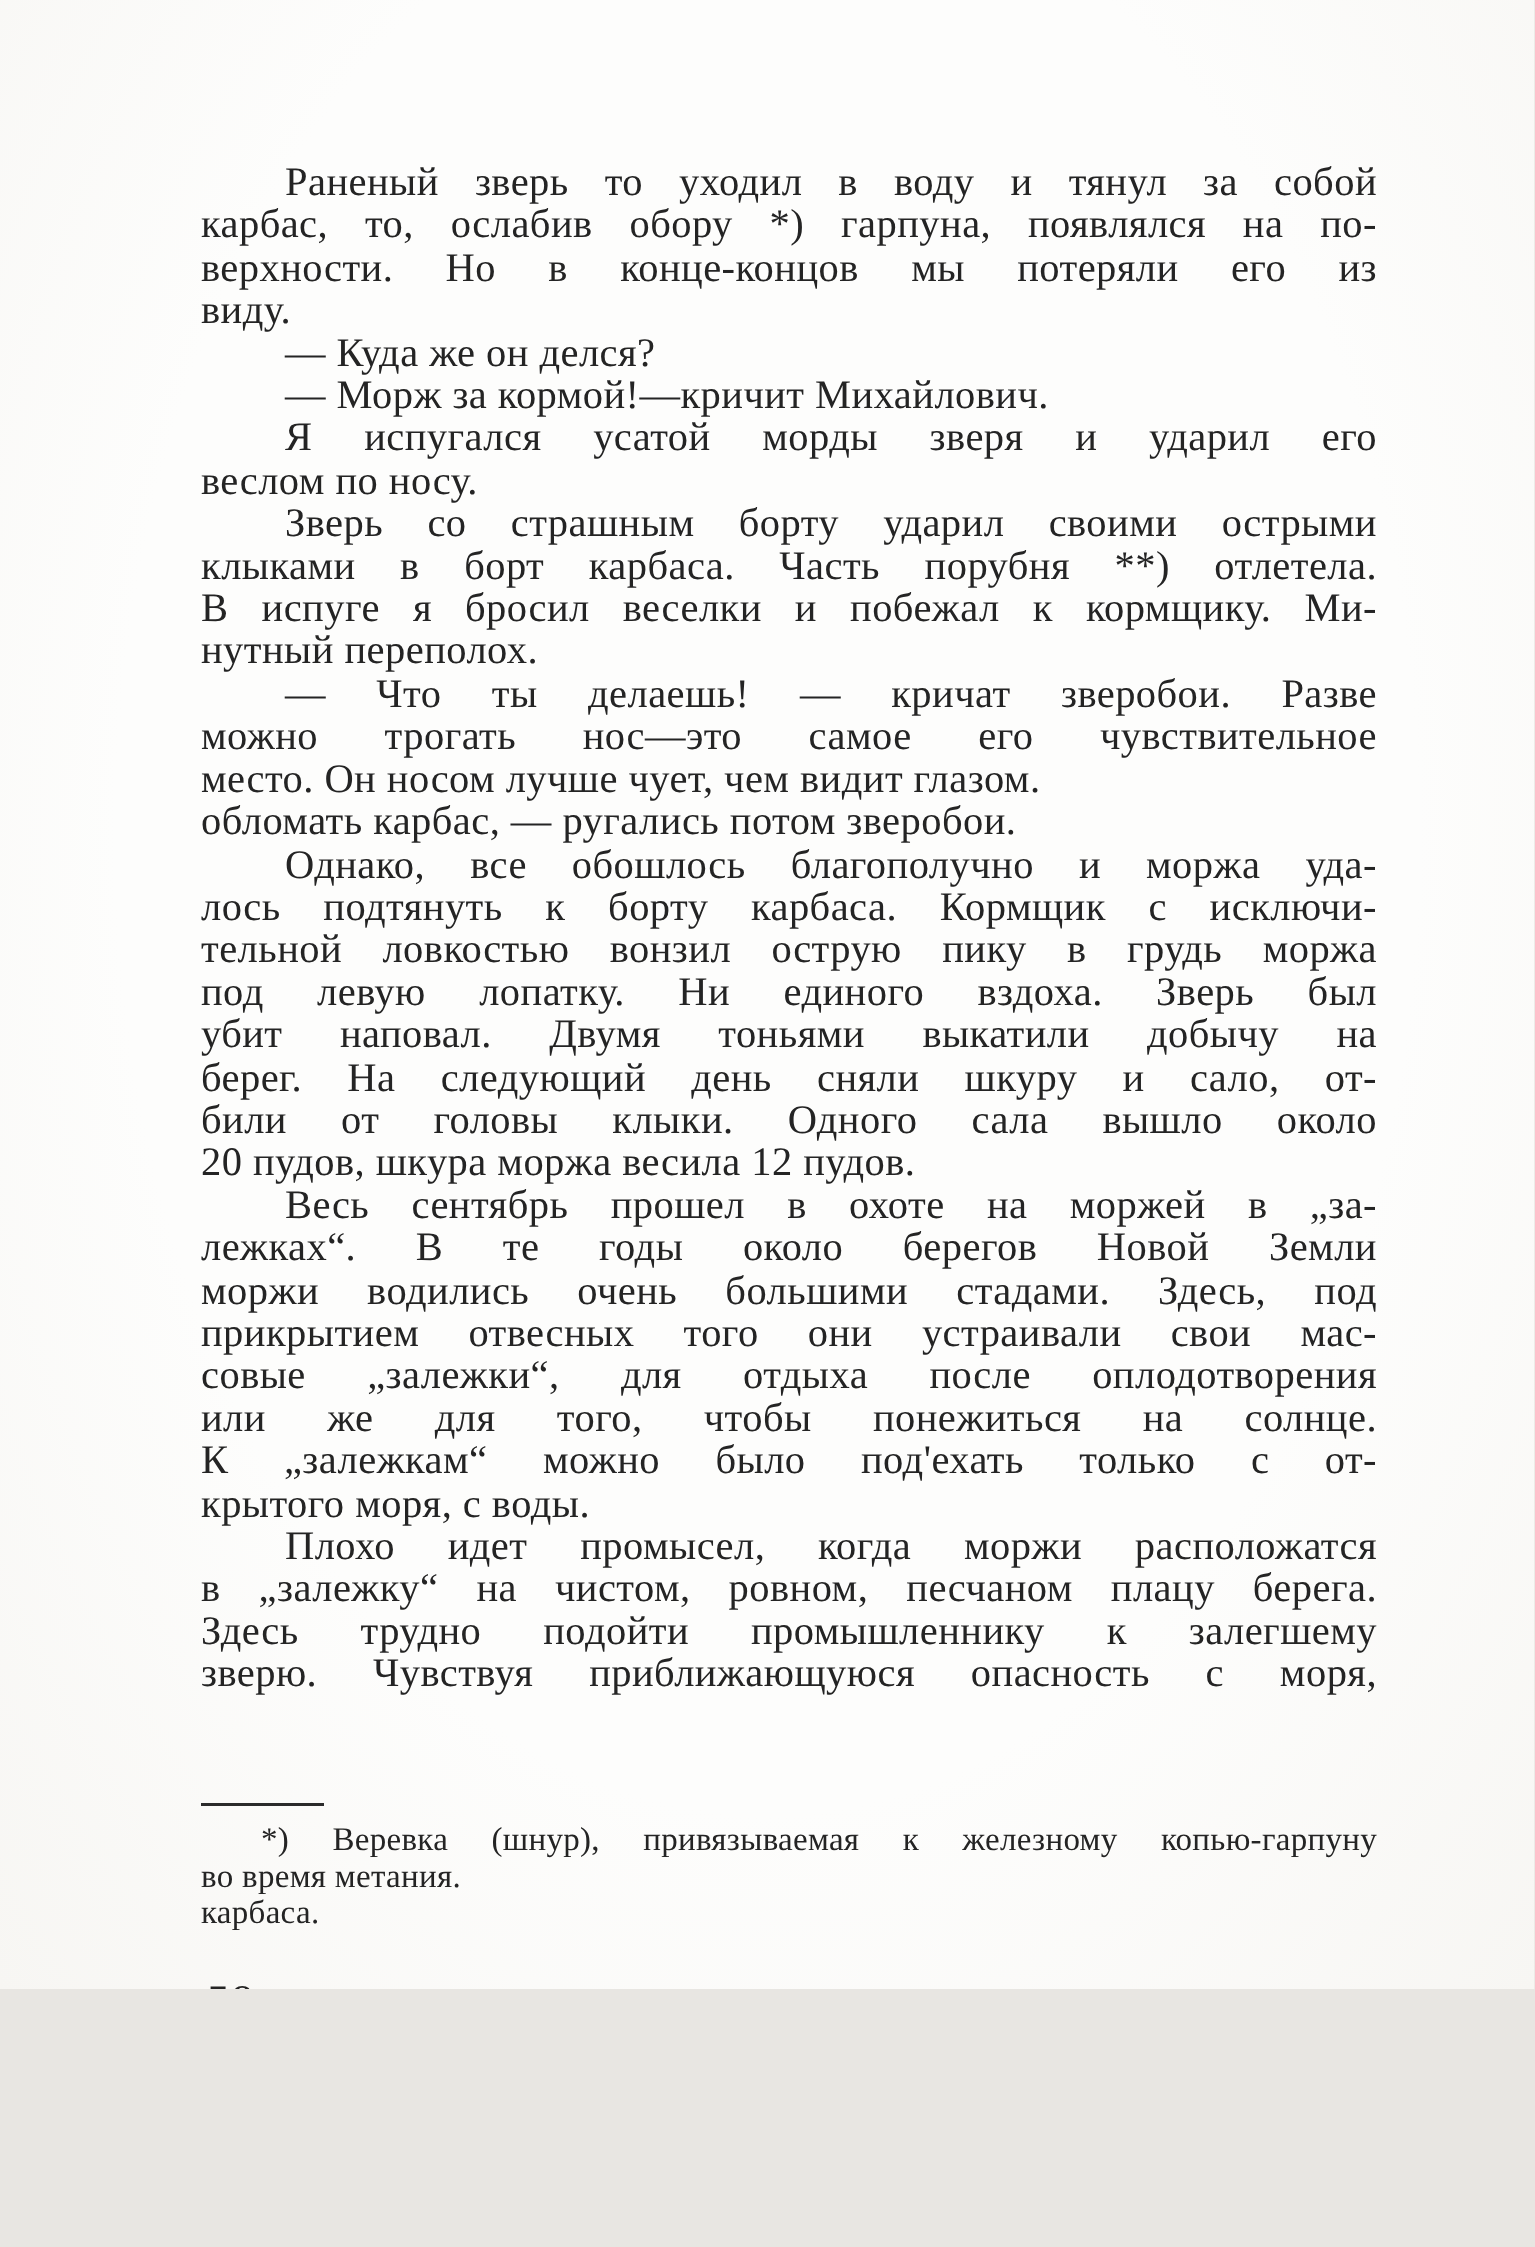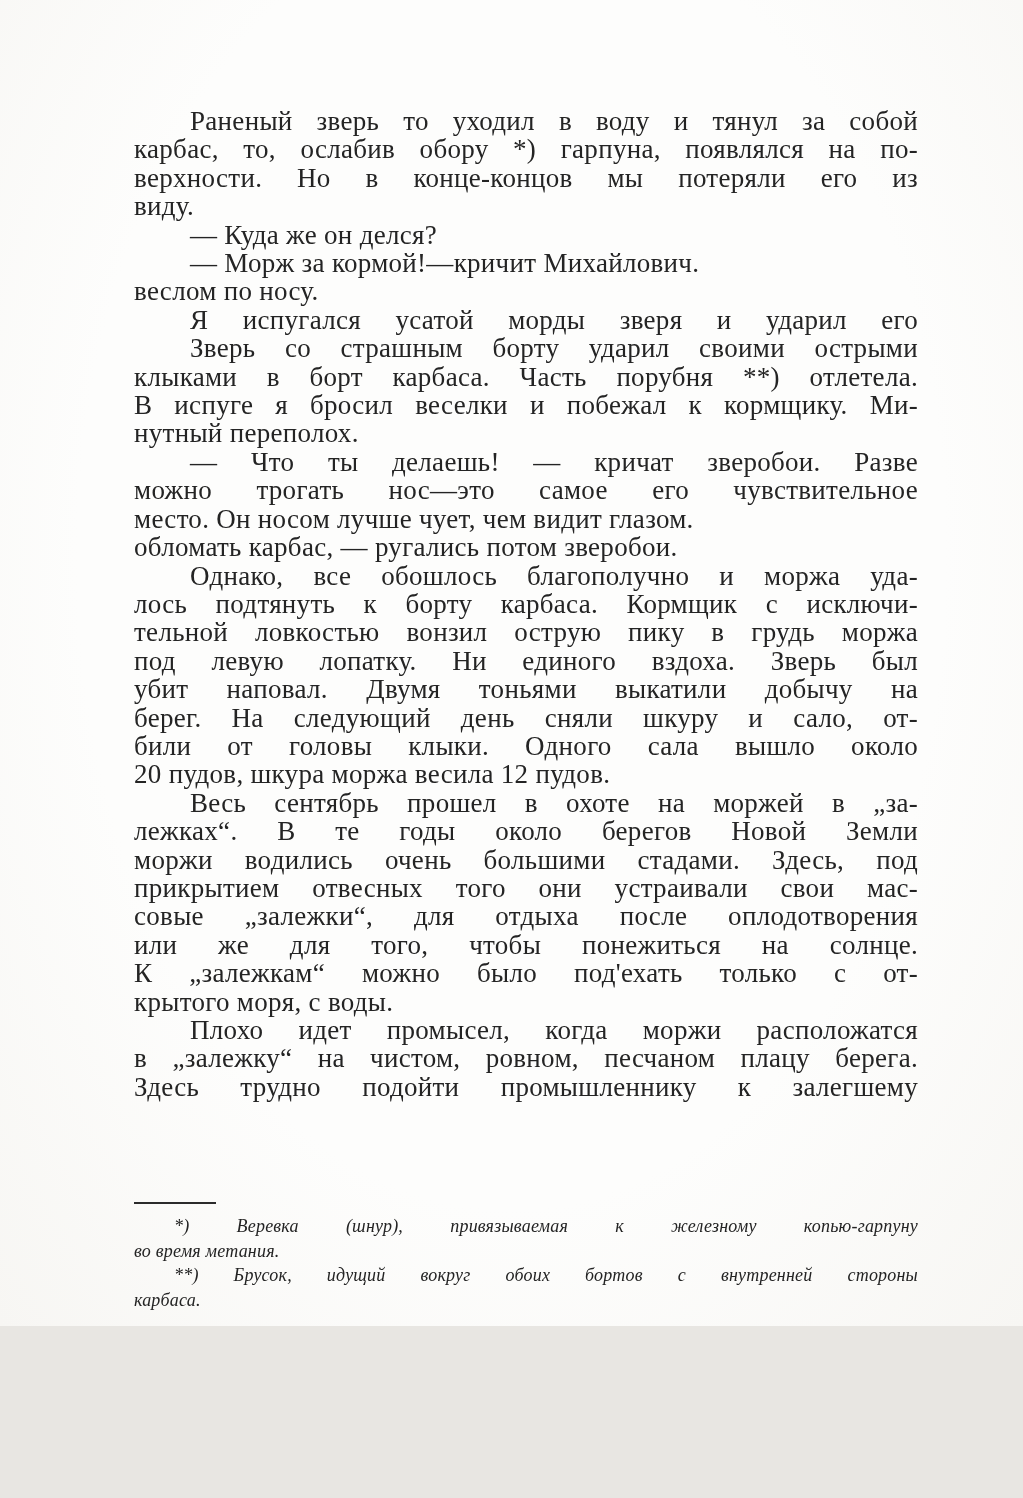--- a/index.html
+++ b/index.html
@@ -40,24 +40,23 @@
     top: 1202px;
     width: 82px;
     height: 0;
     border-top: 2px solid #2b2b2b;
   }
   .footnotes {
     position: absolute;
     left: 134px;
     top: 1214px;
     width: 784px;
-    font-size: 18px;
+    font-size: 22px;
     line-height: 24.5px;
     letter-spacing: 0.2px;
-    font-style: italic;
   }
   .footnotes .line.indent { padding-left: 40px; }
   .page-number {
     position: absolute;
     left: 138px;
     top: 1318px;
     font-size: 30px;
     letter-spacing: 1px;
   }
 </style>
@@ -72,22 +71,22 @@
         <div class="line">верхности. Но в конце-концов мы потеряли его из</div>
         <div class="line last">виду.</div>
       </div>
       <div class="paragraph">
         <div class="line indent last">— Куда же он делся?</div>
       </div>
       <div class="paragraph">
         <div class="line indent last">— Морж за кормой!—кричит Михайлович.</div>
       </div>
       <div class="paragraph">
+        <div class="line indent">Я испугался усатой морды зверя и ударил его</div>
         <div class="line last">веслом по носу.</div>
-        <div class="line indent">Я испугался усатой морды зверя и ударил его</div>
       </div>
       <div class="paragraph">
         <div class="line indent">Зверь со страшным борту ударил своими острыми</div>
         <div class="line">клыками в борт карбаса. Часть порубня **) отлетела.</div>
         <div class="line">В испуге я бросил веселки и побежал к кормщику. Ми-</div>
         <div class="line last">нутный переполох.</div>
       </div>
       <div class="paragraph">
         <div class="line indent">— Что ты делаешь! — кричат зверобои. Разве</div>
         <div class="line">можно трогать нос—это самое его чувствительное</div>
@@ -113,27 +112,27 @@
         <div class="line">прикрытием отвесных того они устраивали свои мас-</div>
         <div class="line">совые „залежки“, для отдыха после оплодотворения</div>
         <div class="line">или же для того, чтобы понежиться на солнце.</div>
         <div class="line">К „залежкам“ можно было под'ехать только с от-</div>
         <div class="line last">крытого моря, с воды.</div>
       </div>
       <div class="paragraph">
         <div class="line indent">Плохо идет промысел, когда моржи расположатся</div>
         <div class="line">в „залежку“ на чистом, ровном, песчаном плацу берега.</div>
         <div class="line">Здесь трудно подойти промышленнику к залегшему</div>
+        <div class="line">зверю. Чувствуя приближающуюся опасность с моря,</div>
       </div>
     </main>
   <div class="footnote-rule"></div>
   <section class="footnotes">
       <div class="paragraph">
         <div class="line indent">*) Веревка (шнур), привязываемая к железному копью-гарпуну</div>
         <div class="line last">во время метания.</div>
       </div>
       <div class="paragraph">
-        <div class="line indent">**) Брусок, идущий вокруг обоих бортов с внутренней стороны</div>
         <div class="line last">карбаса.</div>
       </div>
     </section>
   <div class="page-number">58</div>
 </div>
 
 </body></html>

